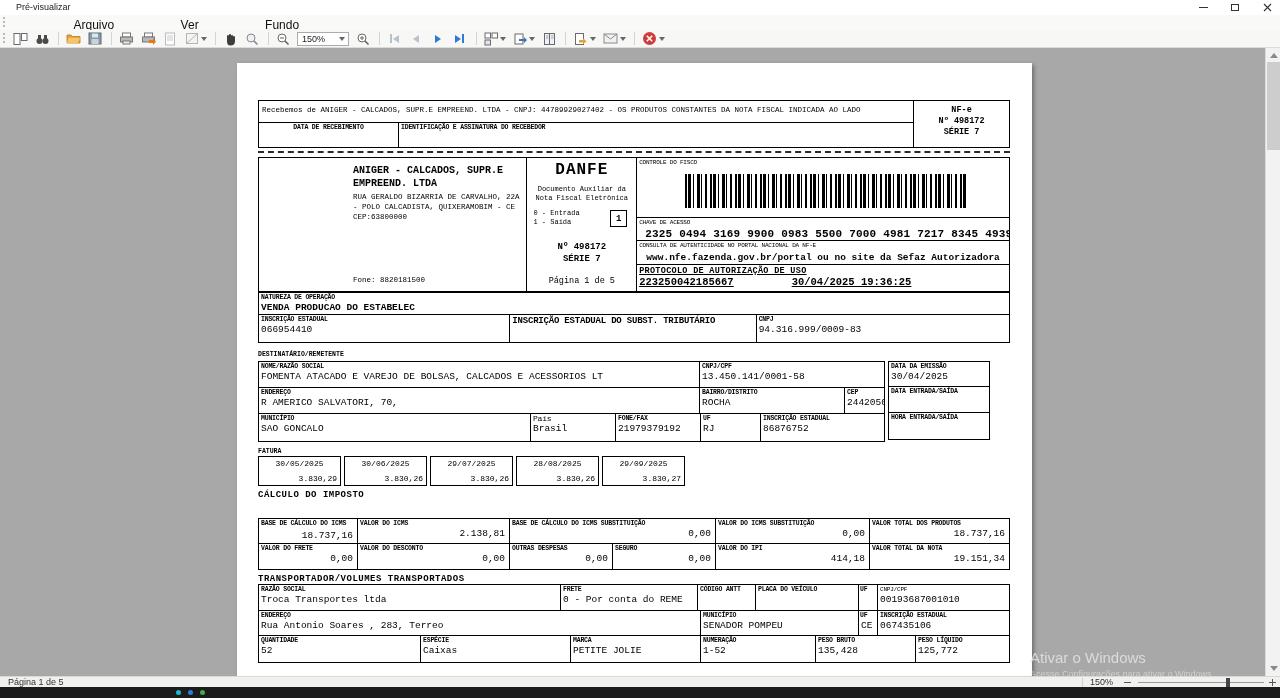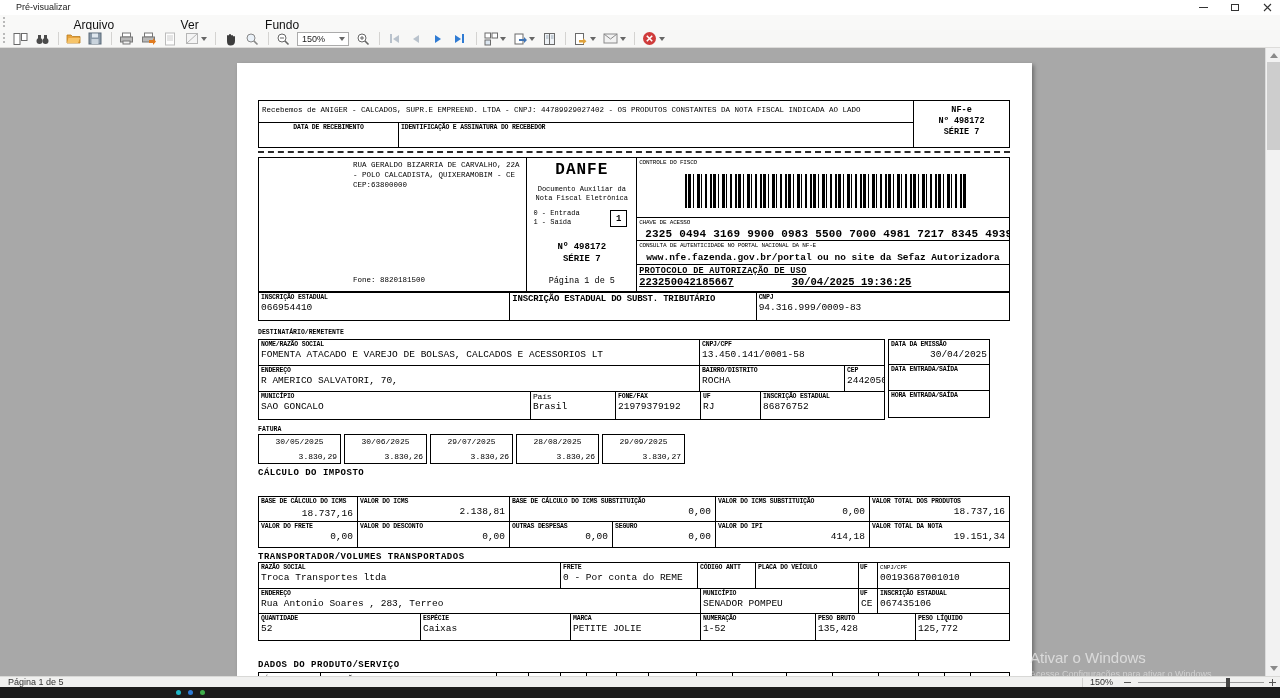--- a/index.html
+++ b/index.html
@@ -307,20 +307,21 @@
           <span>NF-e</span>
           <span>Nº 498172</span>
           <span>SÉRIE 7</span>
         </div>
       </div>
 
       <div class="cutline" style="margin-top:3px"></div>
 
       <div class="box" style="margin-top:4px;display:flex;height:135px">
         <div class="cell" style="width:269px;padding-left:94px">
+          <div class="emit-name" style="margin-top:6px">ANIGER - CALCADOS, SUPR.E EMPREEND. LTDA</div>
           <div class="emit-addr">RUA GERALDO BIZARRIA DE CARVALHO, 22A - POLO CALCADISTA, QUIXERAMOBIM - CE</div>
           <div class="emit-addr" style="margin-top:1px">CEP:63800000</div>
           <div class="emit-addr" style="position:absolute;bottom:6px">Fone: 8820181500</div>
         </div>
         <div class="cell" style="width:110px">
           <div class="danfe-title">DANFE</div>
           <div class="danfe-sub">Documento Auxiliar da Nota Fiscal Eletrônica</div>
           <div class="danfe-es">0 - Entrada</div>
           <div class="danfe-es" style="margin-top:0">1 - Saída</div>
           <div class="tipo-box">1</div>
@@ -347,20 +348,26 @@
             <div class="proto-lbl">PROTOCOLO DE AUTORIZAÇÃO DE USO</div>
             <div class="proto-val">
               <span>223250042185667</span>
               <span>30/04/2025 19:36:25</span>
             </div>
           </div>
         </div>
       </div>
 
       <div class="box">
+        <div class="row" style="height:22px">
+          <div class="cell" style="flex:1">
+            <div class="lbl">NATUREZA DE OPERAÇÃO</div>
+            <div class="val" style="font-weight:700">VENDA PRODUCAO DO ESTABELEC</div>
+          </div>
+        </div>
         <div class="row" style="height:27px">
           <div class="cell" style="width:252px">
             <div class="lbl">INSCRIÇÃO ESTADUAL</div>
             <div class="val">066954410</div>
           </div>
           <div class="cell" style="width:247px">
             <div class="lbl" style="white-space:normal;font-size:9px;font-weight:700;line-height:10px">INSCRIÇÃO ESTADUAL DO SUBST. TRIBUTÁRIO</div>
             <div class="val"></div>
           </div>
           <div class="cell" style="width:253px">
@@ -416,21 +423,21 @@
             </div>
             <div class="cell" style="flex:1">
               <div class="lbl">INSCRIÇÃO ESTADUAL</div>
               <div class="val">86876752</div>
             </div>
           </div>
         </div>
         <div style="width:102px;margin-left:3px">
           <div class="box" style="height:26px">
             <div class="lbl">DATA DA EMISSÃO</div>
-            <div class="val" style="text-align:right">30/04/2025</div>
+            <div class="val" style="text-align:left">30/04/2025</div>
           </div>
           <div class="box" style="height:26px;border-top:none">
             <div class="lbl">DATA ENTRADA/SAÍDA</div>
             <div class="val"></div>
           </div>
           <div class="box" style="height:27px;border-top:none">
             <div class="lbl">HORA ENTRADA/SAÍDA</div>
             <div class="val"></div>
           </div>
         </div>

